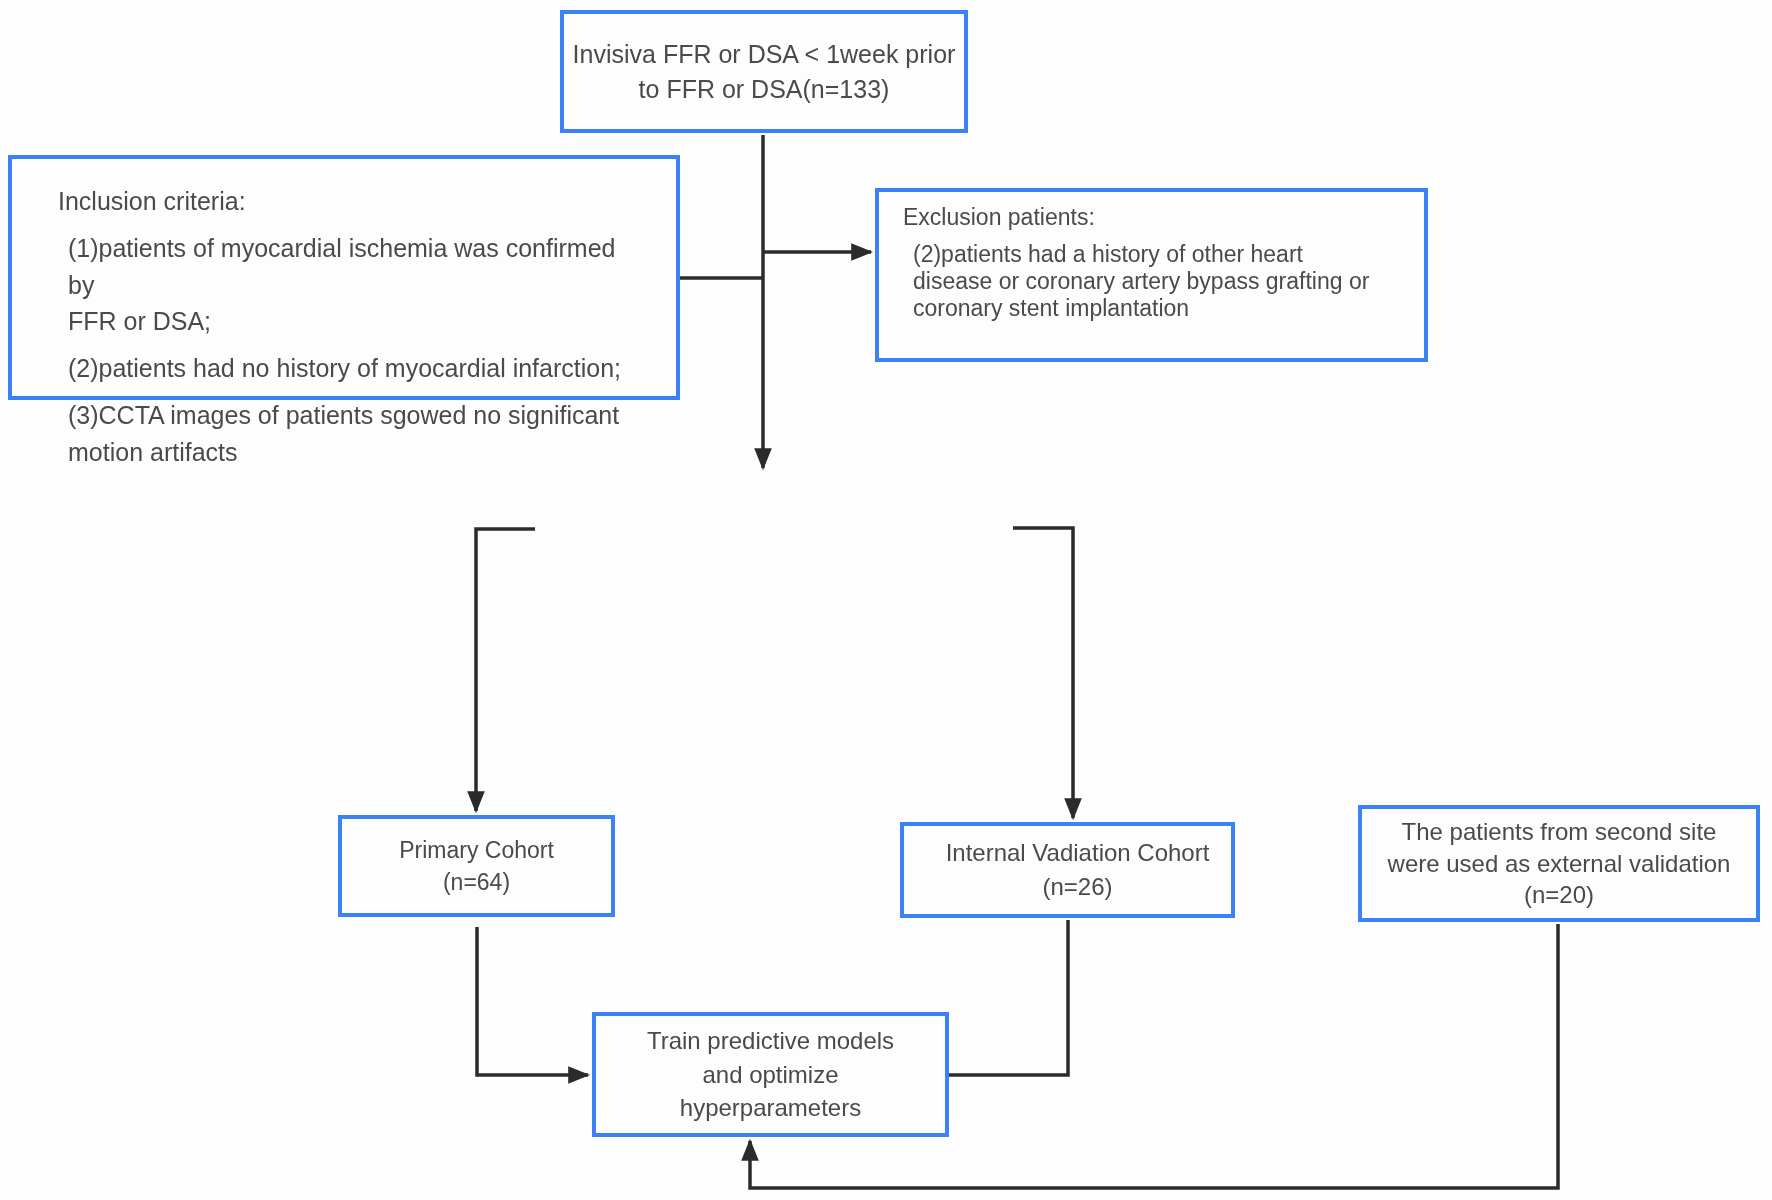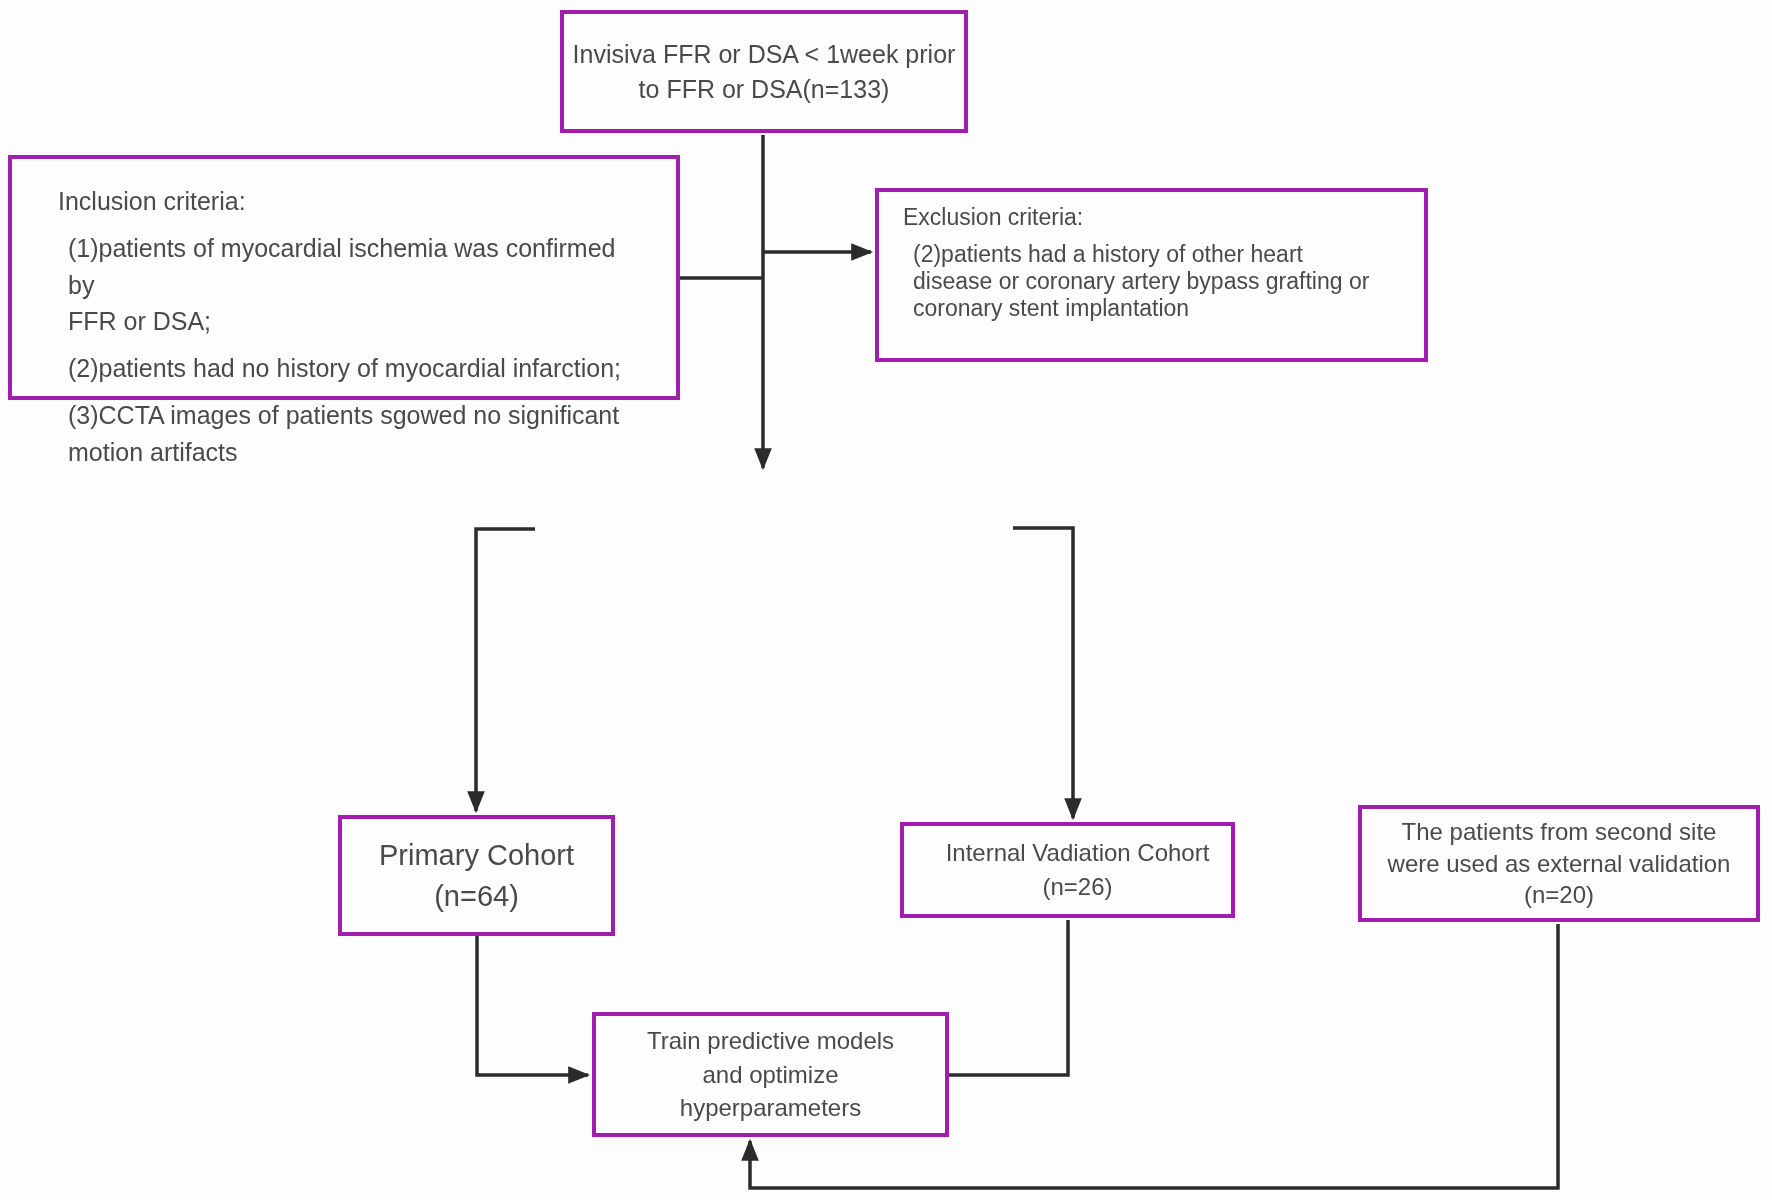--- a/index.html
+++ b/index.html
@@ -18,38 +18,38 @@
   }
   .arrow-layer {
     position: absolute;
     inset: 0;
     width: 1772px;
     height: 1200px;
   }
   .node {
     position: absolute;
     box-sizing: border-box;
-    border: 4px solid #a21caf;
+    border: 4px solid #3b82f6;
     background: #fdfdfd;
   }
   .node .txt {
     white-space: pre-line;
   }
   .centered {
     display: flex;
     align-items: center;
     justify-content: center;
     text-align: center;
   }
   
   .box-initial   { left: 560px;  top: 10px;   width: 408px; height: 123px; font-size: 25px; line-height: 1.38; }
   .box-inclusion { left: 8px;    top: 155px;  width: 672px; height: 245px; font-size: 25px; line-height: 1.47; padding: 24px 18px 0 46px; }
   .box-exclusion { left: 875px;  top: 188px;  width: 553px; height: 174px; font-size: 23px; line-height: 1.18; padding: 12px 12px 0 24px; }
   .box-eligible  { left: 535px;  top: 472px;  width: 478px; height: 115px; font-size: 25px; line-height: 1.4; }
-  .box-primary   { left: 338px;  top: 815px;  width: 277px; height: 121px; font-size: 29px; line-height: 1.4; }
+  .box-primary   { left: 338px;  top: 815px;  width: 277px; height: 102px; font-size: 23px; line-height: 1.4; }
   .box-internal  { left: 900px;  top: 822px;  width: 335px; height: 96px;  font-size: 24px; line-height: 1.4; padding-left: 20px; }
   .box-external  { left: 1358px; top: 805px;  width: 402px; height: 117px; font-size: 24px; line-height: 1.32; }
   .box-train     { left: 592px;  top: 1012px; width: 357px; height: 125px; font-size: 24px; line-height: 1.4; }
   .crit-title { margin: 0 0 0 0; }
   .crit-item  { margin: 10px; }
 </style>
 </head>
 <body>
 
 <div class="canvas">
@@ -80,21 +80,21 @@
   <div class="node box-inclusion">
     <p class="crit-title txt">Inclusion criteria:</p>
     <p class="crit-item txt">(1)patients of myocardial ischemia was confirmed by
 FFR or DSA;</p>
     <p class="crit-item txt">(2)patients had no history of myocardial infarction;</p>
     <p class="crit-item txt">(3)CCTA images of patients sgowed no significant
 motion artifacts</p>
   </div>
 
   <div class="node box-exclusion">
-    <p class="crit-title txt">Exclusion criteria:</p>
+    <p class="crit-title txt">Exclusion patients:</p>
     <p class="crit-item txt">(2)patients had a history of other heart
 disease or coronary artery bypass grafting or
 coronary stent implantation</p>
   </div>
 
 
   <div class="node centered box-primary">
     <div class="txt">Primary Cohort
 (n=64)</div>
   </div>

